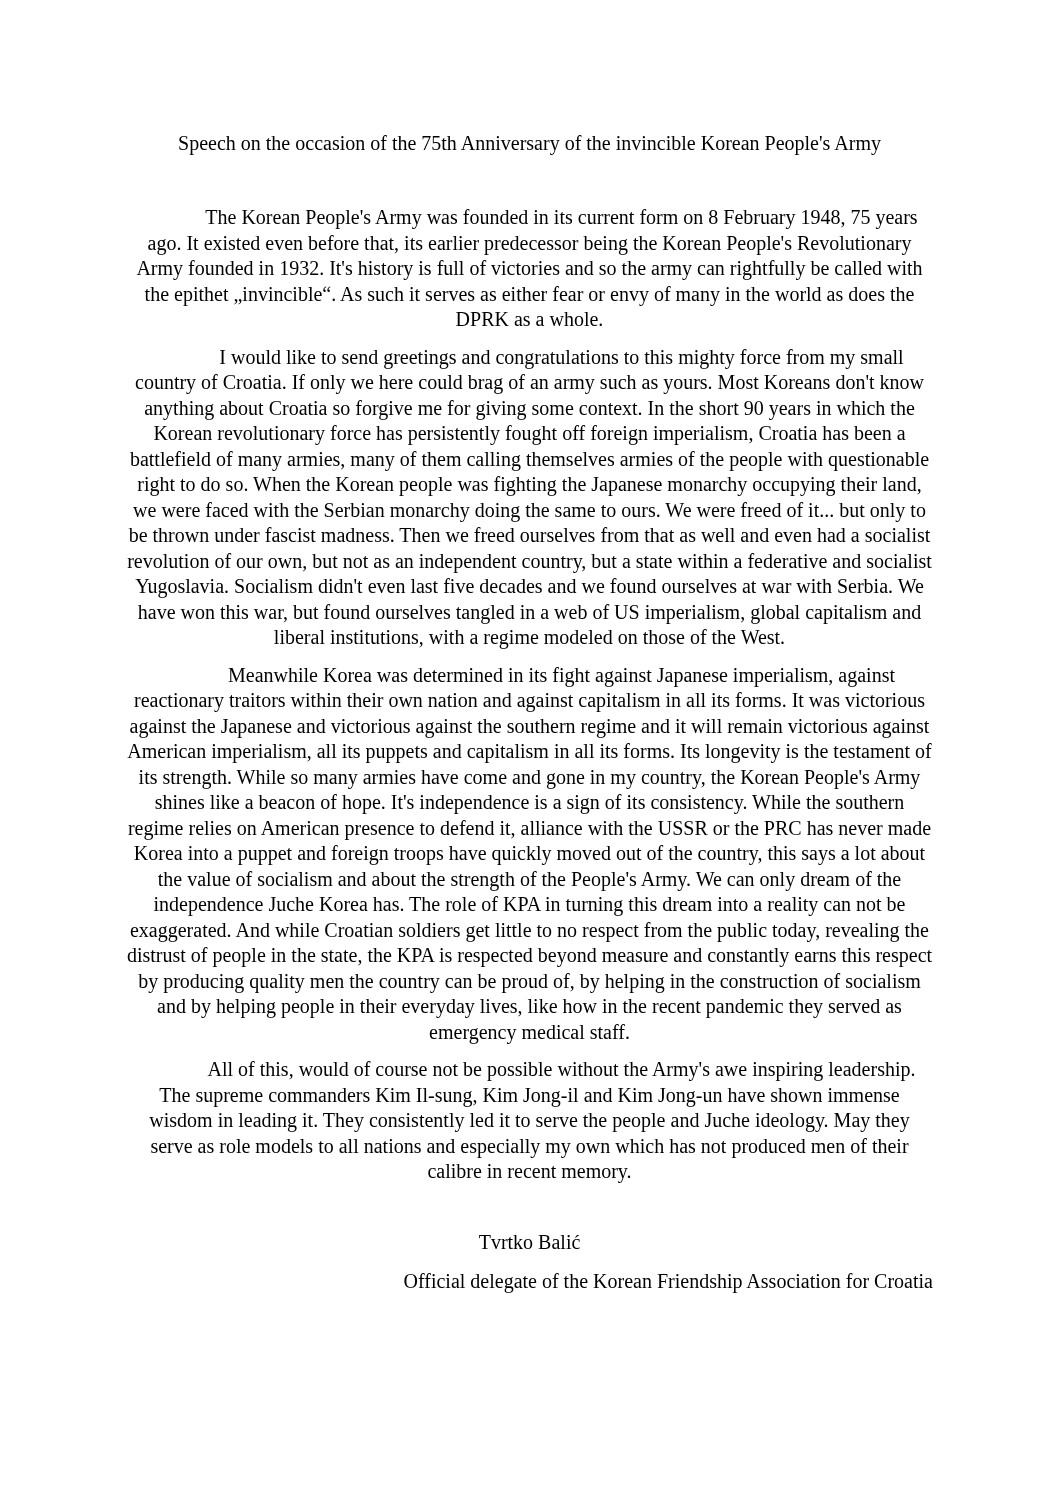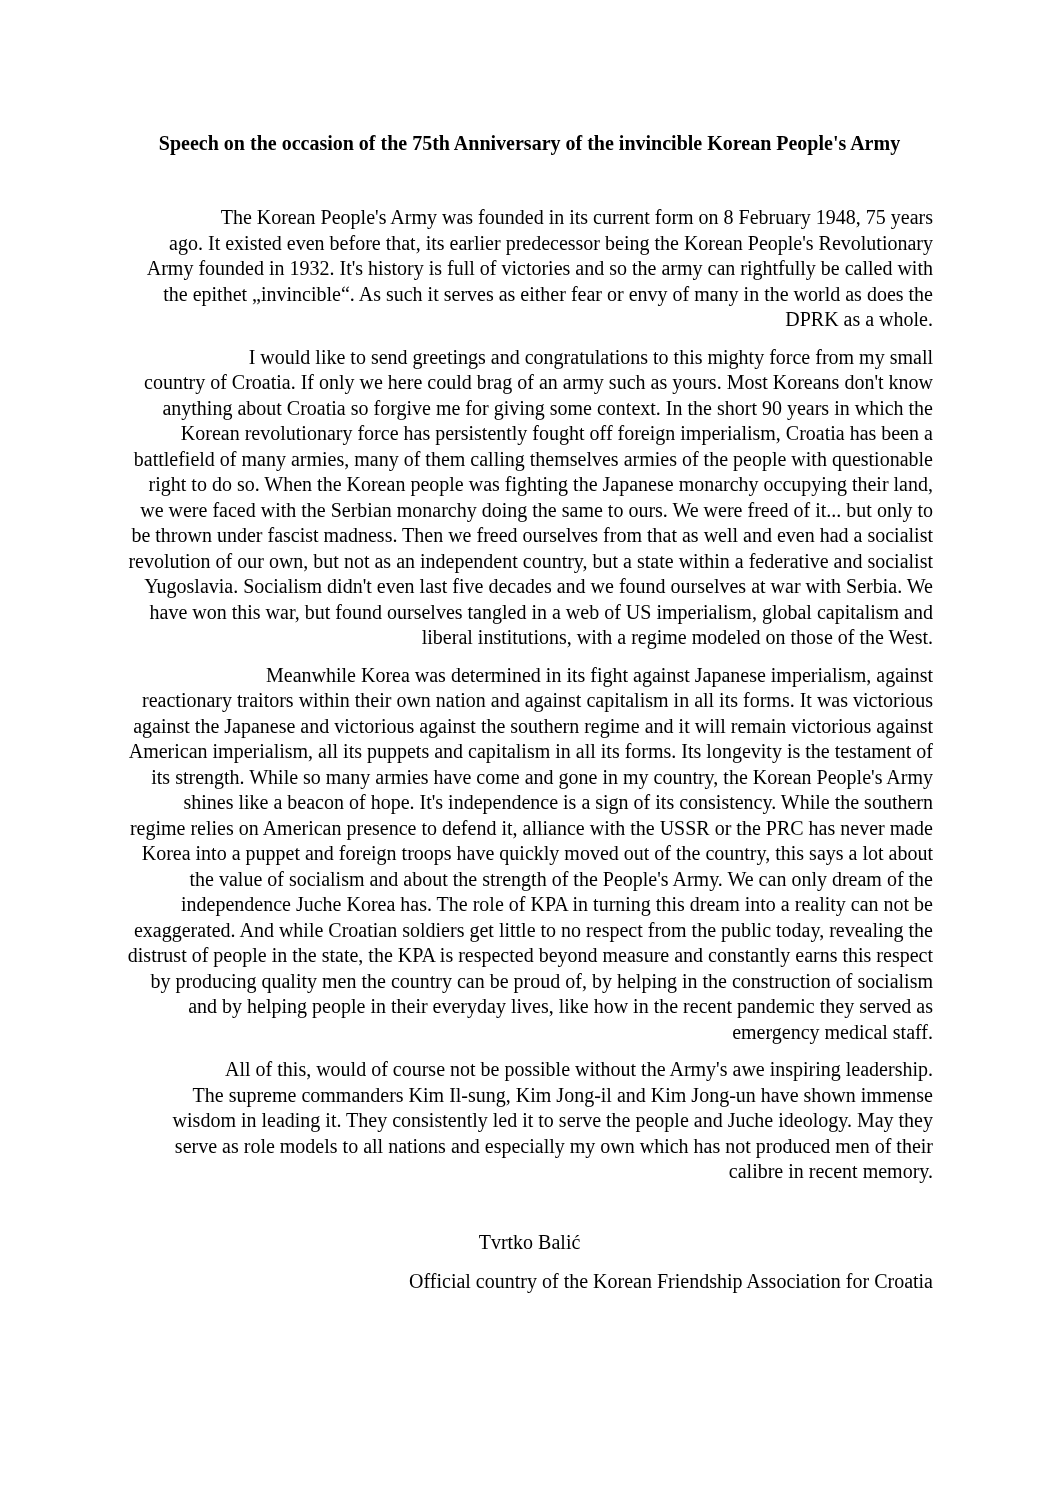--- a/index.html
+++ b/index.html
@@ -15,28 +15,28 @@
     box-sizing: border-box;
     padding: 130px 125px 0 126px;
     font-family: "Liberation Serif", "DejaVu Serif", serif;
     color: #000000;
     overflow: hidden;
   }
   .doc-title {
     margin: 0 0 49px 0;
     font-size: 20px;
     line-height: 26px;
-    font-weight: bold;
+    font-weight: normal;
     text-align: center;
   }
   .para {
     margin: 0 0 12px 0;
     font-size: 20px;
     line-height: 25.5px;
-    text-align: right;
+    text-align: center;
     text-indent: 64px;
   }
   .signature {
     margin-top: 44px;
   }
   .sig-name {
     margin: 0;
     font-size: 20px;
     line-height: 26px;
     text-align: center;
@@ -56,15 +56,15 @@
 
   <div class="doc-body">
     <p class="para">The Korean People's Army was founded in its current form on 8 February 1948, 75 years ago. It existed even before that, its earlier predecessor being the Korean People's Revolutionary Army founded in 1932. It's history is full of victories and so the army can rightfully be called with the epithet „invincible“. As such it serves as either fear or envy of many in the world as does the DPRK as a whole.</p>
     <p class="para">I would like to send greetings and congratulations to this mighty force from my small country of Croatia. If only we here could brag of an army such as yours. Most Koreans don't know anything about Croatia so forgive me for giving some context. In the short 90 years in which the Korean revolutionary force has persistently fought off foreign imperialism, Croatia has been a battlefield of many armies, many of them calling themselves armies of the people with questionable right to do so. When the Korean people was fighting the Japanese monarchy occupying their land, we were faced with the Serbian monarchy doing the same to ours. We were freed of it... but only to be thrown under fascist madness. Then we freed ourselves from that as well and even had a socialist revolution of our own, but not as an independent country, but a state within a federative and socialist Yugoslavia. Socialism didn't even last five decades and we found ourselves at war with Serbia. We have won this war, but found ourselves tangled in a web of US imperialism, global capitalism and liberal institutions, with a regime modeled on those of the West.</p>
     <p class="para">Meanwhile Korea was determined in its fight against Japanese imperialism, against reactionary traitors within their own nation and against capitalism in all its forms. It was victorious against the Japanese and victorious against the southern regime and it will remain victorious against American imperialism, all its puppets and capitalism in all its forms. Its longevity is the testament of its strength. While so many armies have come and gone in my country, the Korean People's Army shines like a beacon of hope. It's independence is a sign of its consistency. While the southern regime relies on American presence to defend it, alliance with the USSR or the PRC has never made Korea into a puppet and foreign troops have quickly moved out of the country, this says a lot about the value of socialism and about the strength of the People's Army. We can only dream of the independence Juche Korea has. The role of KPA in turning this dream into a reality can not be exaggerated. And while Croatian soldiers get little to no respect from the public today, revealing the distrust of people in the state, the KPA is respected beyond measure and constantly earns this respect by producing quality men the country can be proud of, by helping in the construction of socialism and by helping people in their everyday lives, like how in the recent pandemic they served as emergency medical staff.</p>
     <p class="para">All of this, would of course not be possible without the Army's awe inspiring leadership. The supreme commanders Kim Il-sung, Kim Jong-il and Kim Jong-un have shown immense wisdom in leading it. They consistently led it to serve the people and Juche ideology. May they serve as role models to all nations and especially my own which has not produced men of their calibre in recent memory.</p>
   </div>
 
   <div class="signature">
     <p class="sig-name">Tvrtko Balić</p>
-    <p class="sig-role">Official country of the Korean Friendship Association for Croatia</p>
+    <p class="sig-role">Official delegate of the Korean Friendship Association for Croatia</p>
   </div>
 </div>
 
 </body></html>

